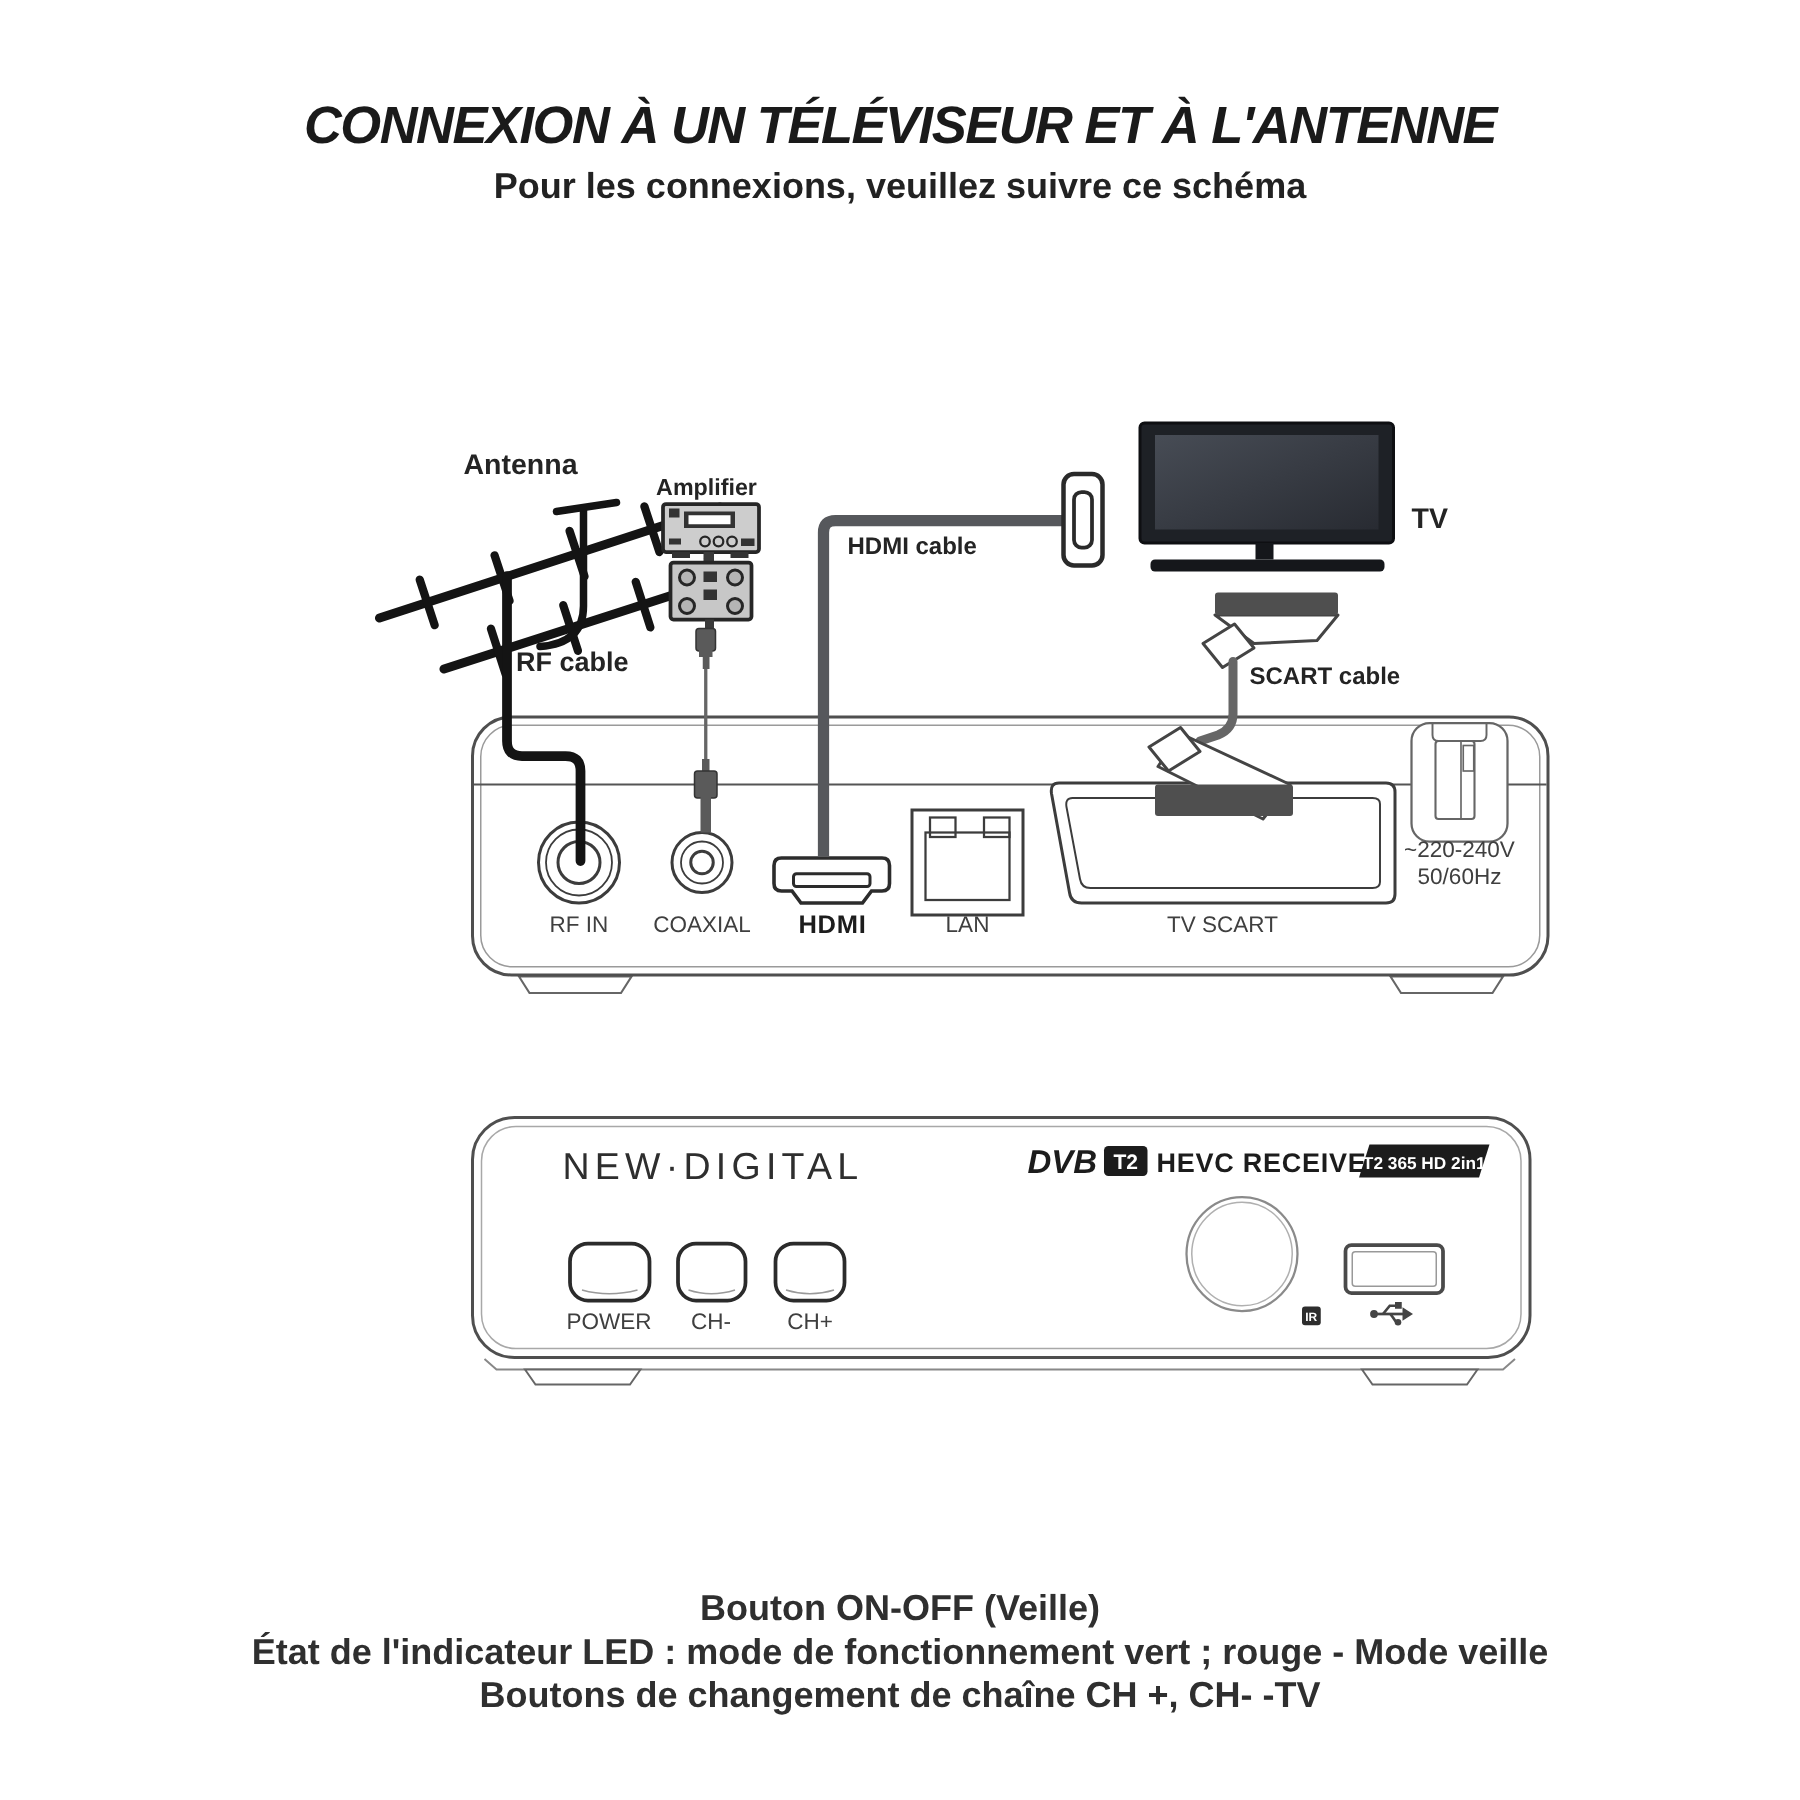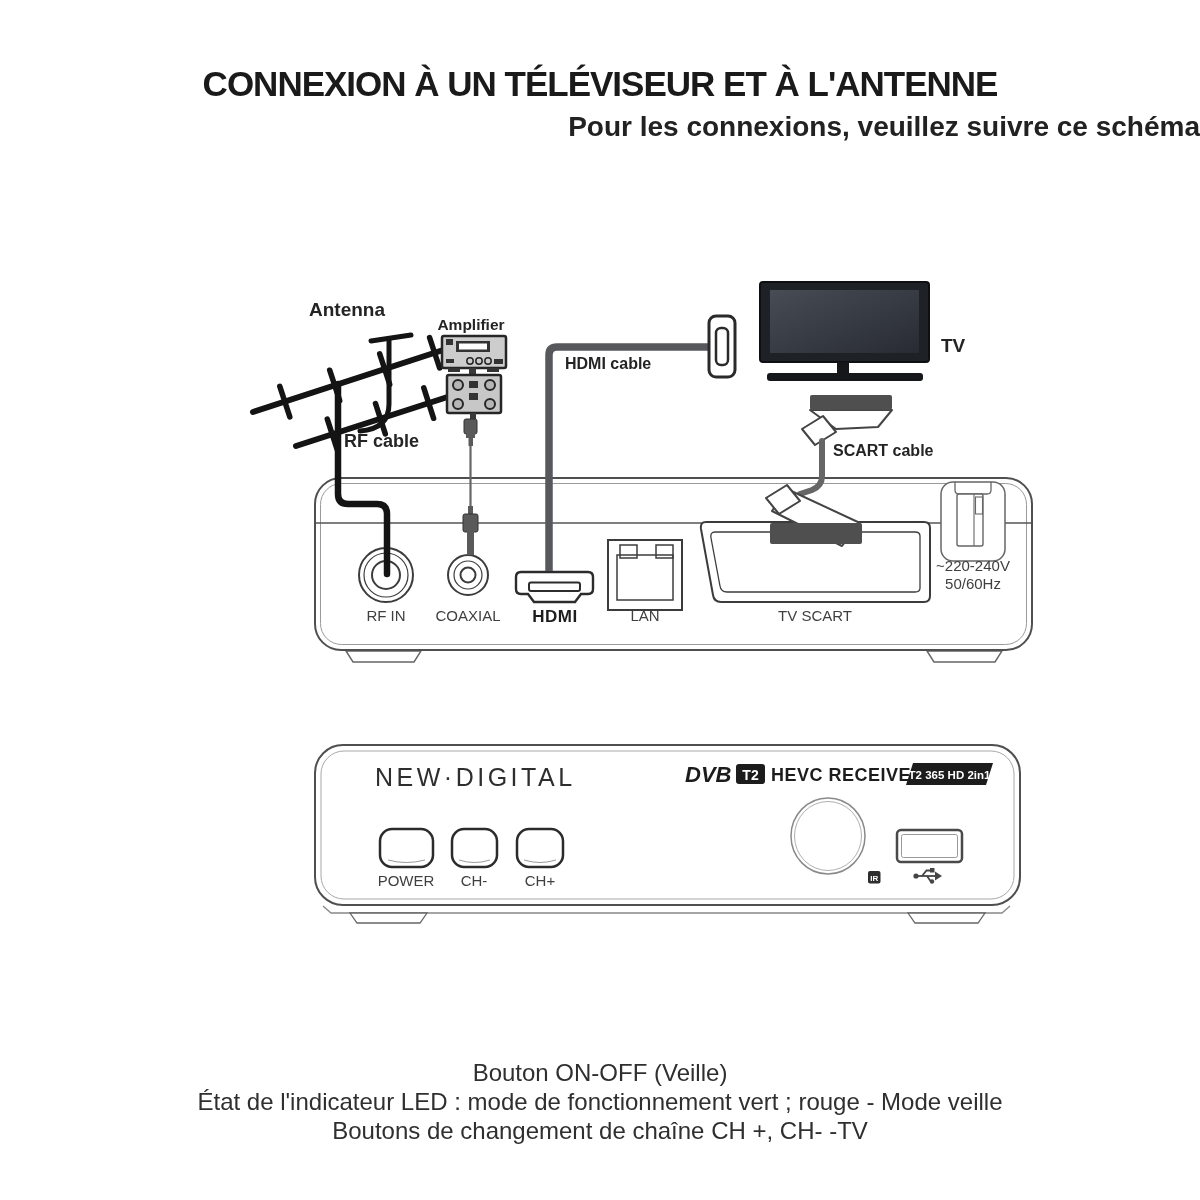--- a/index.html
+++ b/index.html
@@ -2,30 +2,30 @@
 <html><head>
 <meta charset="utf-8">
 <style>
   html,body { margin:0; padding:0; background:#ffffff; }
   .page {
     position:relative; width:1200px; height:1200px; background:#fff;
     font-family:"Liberation Sans", sans-serif; overflow:hidden;
   }
   .title {
     position:absolute; top:64px; left:0; width:100%; text-align:center;
-    font-size:35px; font-weight:700; letter-spacing:-1px; color:#1a1a1a;
+    font-size:35px; font-weight:700; font-style:italic; letter-spacing:-1px; color:#1a1a1a;
     white-space:nowrap;
   }
   .subtitle {
-    position:absolute; top:111px; left:0; width:100%; text-align:right;
-    font-size:28px; font-weight:700; color:#222; white-space:nowrap;
+    position:absolute; top:111px; left:0; width:100%; text-align:center;
+    font-size:24px; font-weight:700; color:#222; white-space:nowrap;
   }
   .footer {
     position:absolute; top:1058px; left:0; width:100%; text-align:center;
-    font-size:24px; font-weight:400; color:#2f2f2f; line-height:29px;
+    font-size:24px; font-weight:700; color:#2f2f2f; line-height:29px;
   }
   svg.diagram { position:absolute; left:0; top:0; }
   svg text { font-family:"Liberation Sans", sans-serif; }
   .dlabel  { font-weight:700; fill:#242424; }
   .plabel  { font-weight:400; fill:#3f3f3f; font-size:15px; }
 </style>
 </head>
 <body>
 
 <div class="page">

